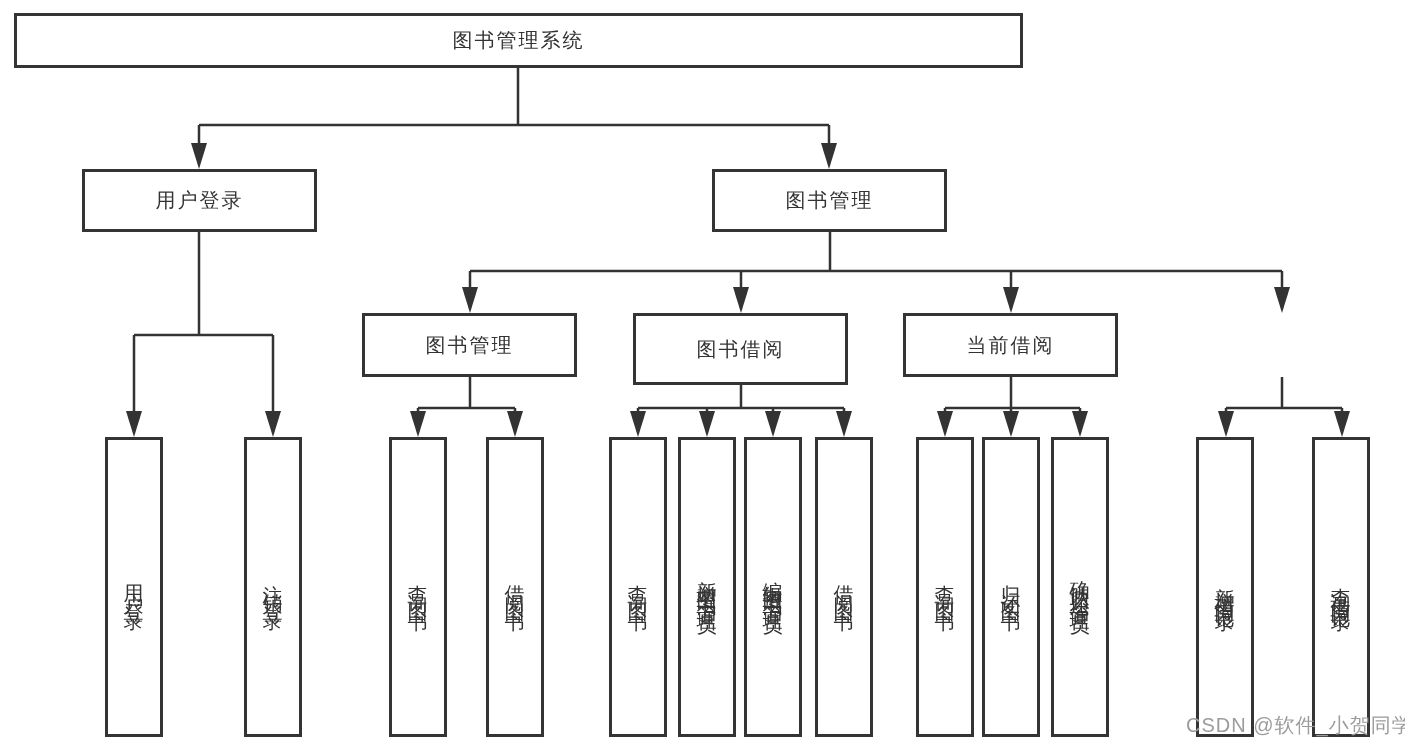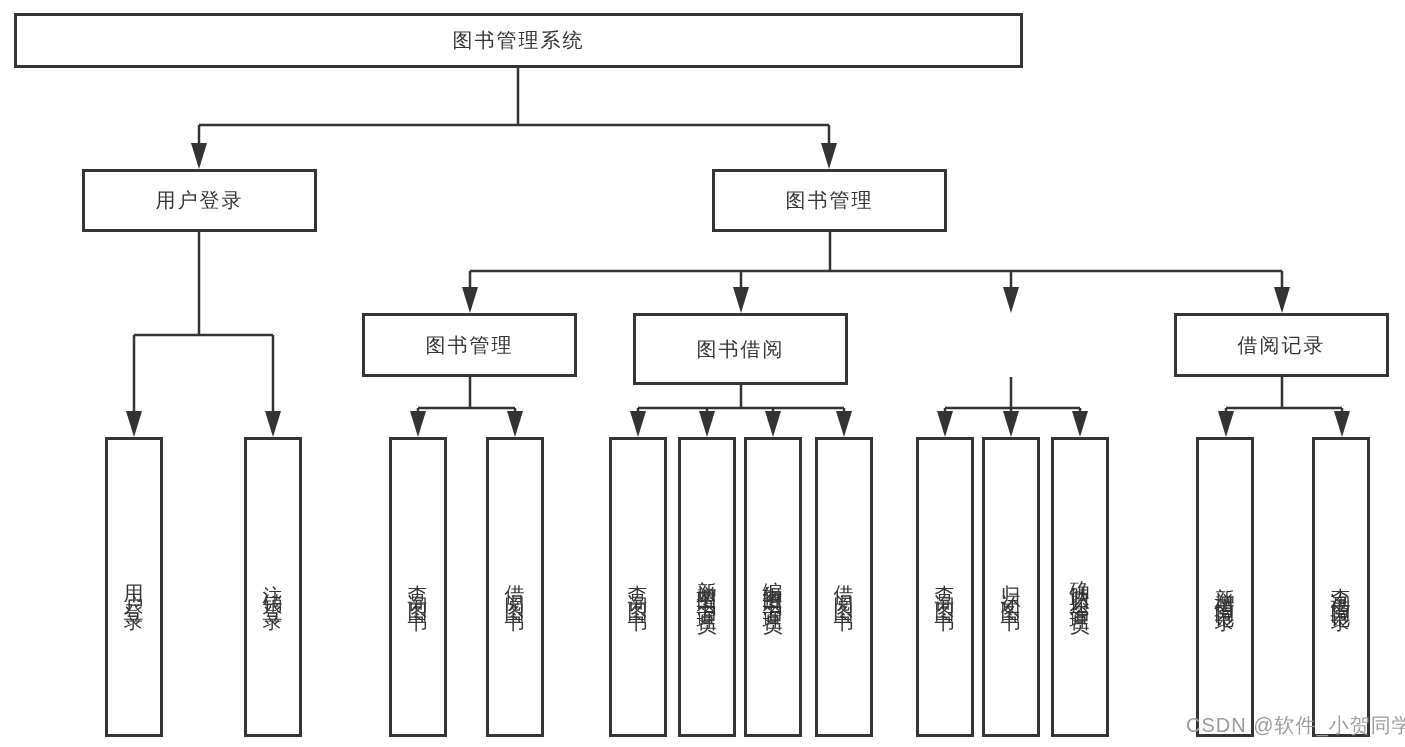--- a/index.html
+++ b/index.html
@@ -102,22 +102,22 @@
   <div class="box h" style="left:712px; top:169px; width:235px; height:63px">
     <span>图书管理</span>
   </div>
 
   <div class="box h" style="left:362px; top:313px; width:215px; height:64px">
     <span>图书管理</span>
   </div>
   <div class="box h" style="left:633px; top:313px; width:215px; height:72px">
     <span>图书借阅</span>
   </div>
-  <div class="box h" style="left:1174px; top:313px; width:215px; height:64px">
-    <span>借阅记录</span>
+  <div class="box h" style="left:903px; top:313px; width:215px; height:64px">
+    <span>当前借阅</span>
   </div>
 
   <div class="box v" style="left:105px; top:437px; width:58px; height:300px">
     <span>用户登录</span>
   </div>
   <div class="box v" style="left:244px; top:437px; width:58px; height:300px">
     <span>注销登录</span>
   </div>
 
   <div class="box v" style="left:389px; top:437px; width:58px; height:300px">

